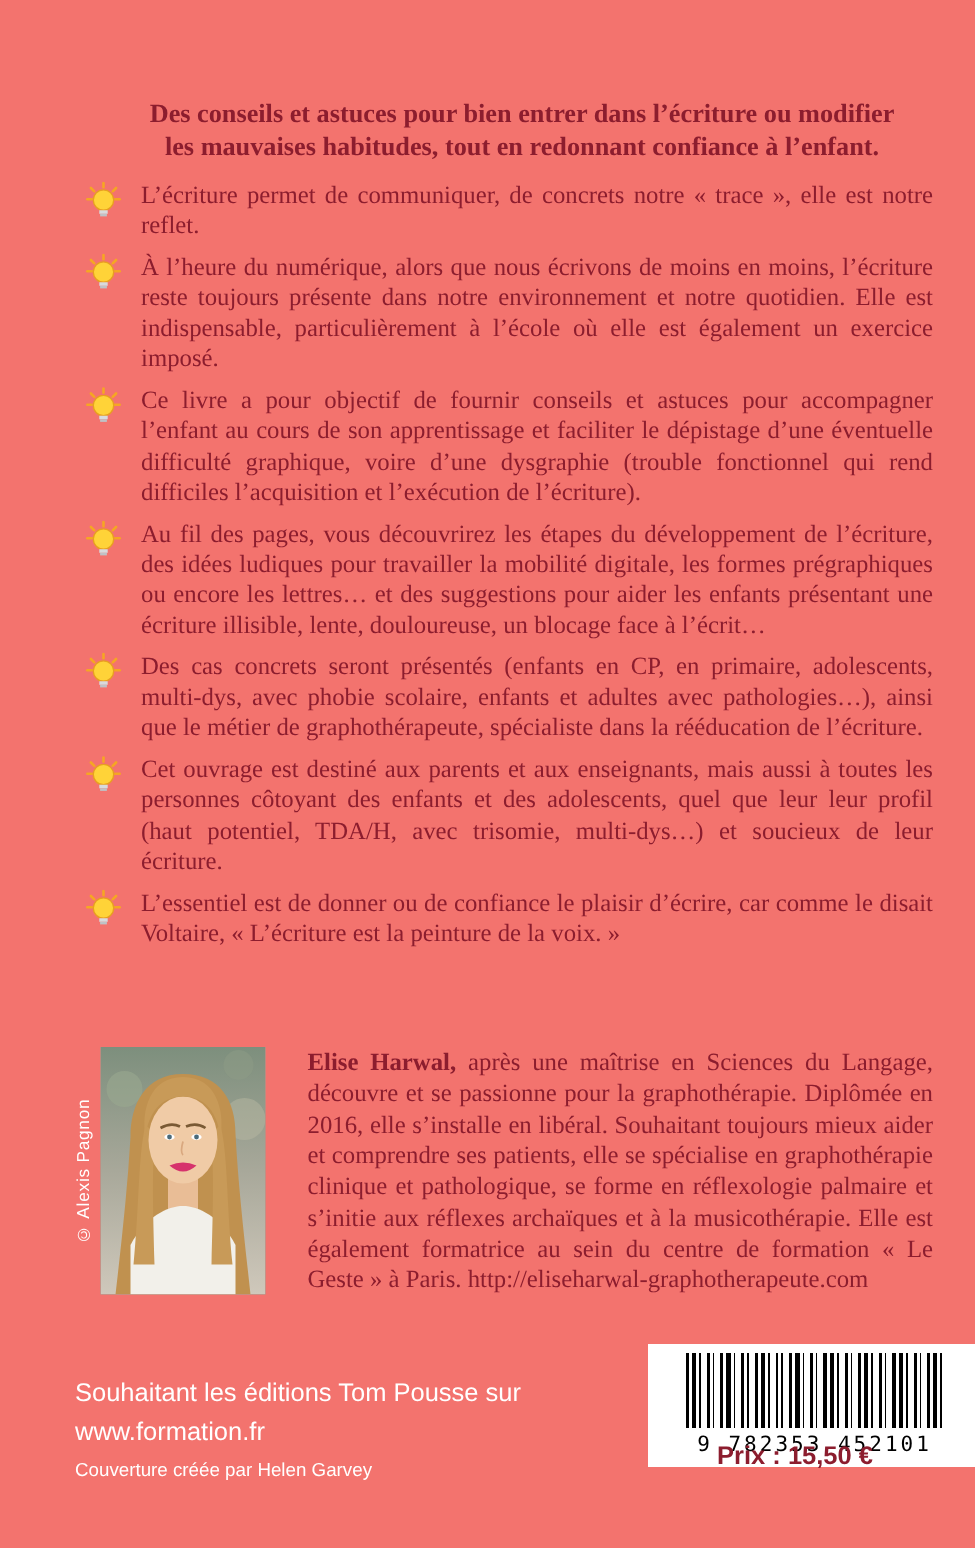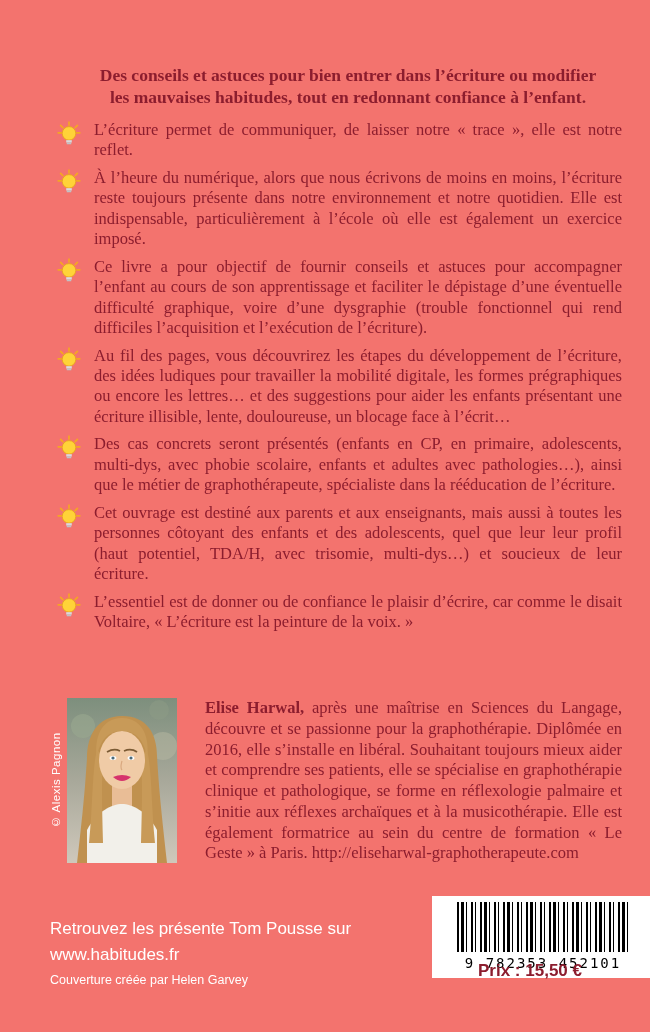--- a/index.html
+++ b/index.html
@@ -126,21 +126,21 @@
           <line x1="12" y1="1" x2="12" y2="3.6"></line>
             <line x1="4.2" y1="4" x2="6.3" y2="6.1"></line>
           <line x1="19.8" y1="4" x2="17.7" y2="6.1"></line>
             <line x1="2" y1="11" x2="4.8" y2="11"></line>
           <line x1="22" y1="11" x2="19.2" y2="11"></line>
         </g>
         <circle cx="12" cy="11.5" r="6.3" fill="#FFD338" stroke="#E8A020" stroke-width="0.8"></circle>
         <rect x="9.4" y="17.8" width="5.2" height="2.2" fill="#d8dadd"></rect>
         <rect x="9.9" y="20" width="4.2" height="1.6" fill="#bfc2c6"></rect>
       </svg>
-      <p>L’écriture permet de communiquer, de laisser notre « trace », elle est notre reflet.</p>
+      <p>L’écriture permet de communiquer, de concrets notre « trace », elle est notre reflet.</p>
     </div>
     <div class="bullet">
       <svg class="bulb" viewBox="0 0 24 26">
         <g stroke="#F5A623" stroke-width="1.6" stroke-linecap="round">
           <line x1="12" y1="1" x2="12" y2="3.6"></line>
             <line x1="4.2" y1="4" x2="6.3" y2="6.1"></line>
           <line x1="19.8" y1="4" x2="17.7" y2="6.1"></line>
             <line x1="2" y1="11" x2="4.8" y2="11"></line>
           <line x1="22" y1="11" x2="19.2" y2="11"></line>
         </g>
@@ -259,22 +259,22 @@
         <path d="M46 79 q9 -4 18 0 q-9 8 -18 0 Z" fill="#D6336C"></path>
       </svg>
     </div>
     <p class="bio-text">
       <b>Elise Harwal,</b>
       <span>après une maîtrise en Sciences du Langage, découvre et se passionne pour la graphothérapie. Diplômée en 2016, elle s’installe en libéral. Souhaitant toujours mieux aider et comprendre ses patients, elle se spécialise en graphothérapie clinique et pathologique, se forme en réflexologie palmaire et s’initie aux réflexes archaïques et à la musicothérapie. Elle est également formatrice au sein du centre de formation « Le Geste » à Paris. http://eliseharwal-graphotherapeute.com</span>
     </p>
   </div>
 
   <div class="footer-left">
-    <div class="footer-line">Retrouvez les présente Tom Pousse sur</div>
-    <div class="footer-line">www.habitudes.fr</div>
+    <div class="footer-line">Souhaitant les éditions Tom Pousse sur</div>
+    <div class="footer-line">www.formation.fr</div>
     <div class="footer-credit">Couverture créée par Helen Garvey</div>
   </div>
 
   <div class="barcode-box">
     <div class="bars"></div>
     <div class="barcode-number">9 782353 452101</div>
   </div>
 
   <div class="price">Prix : 15,50 €</div>
 

